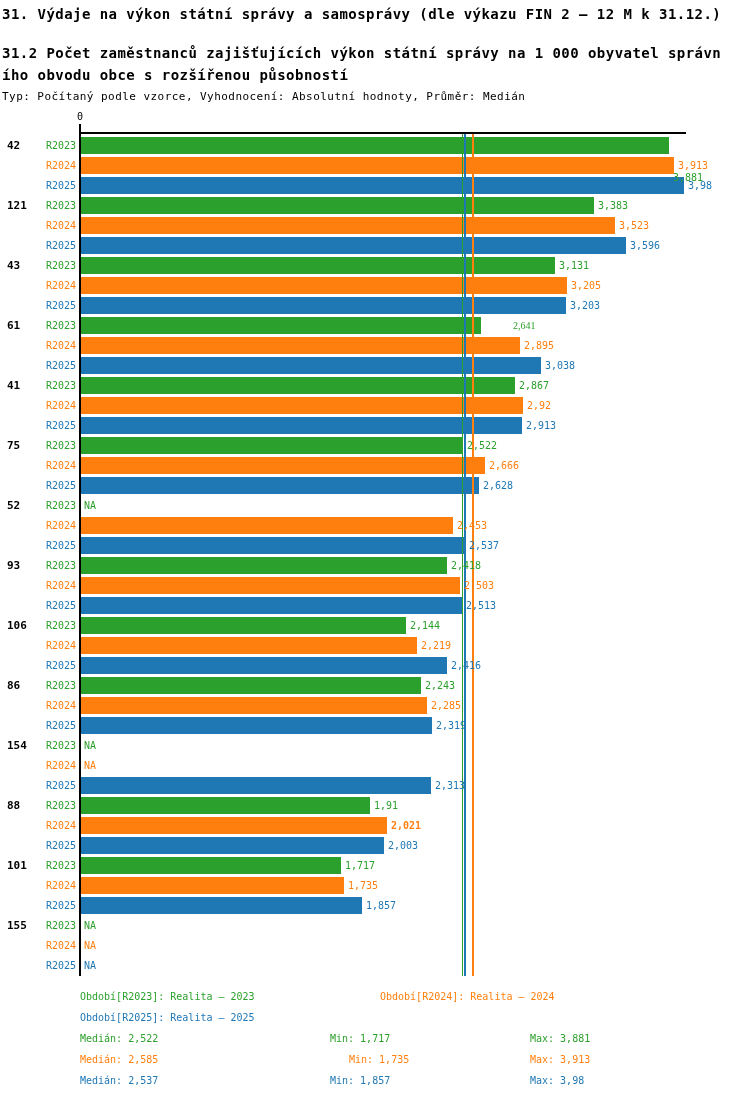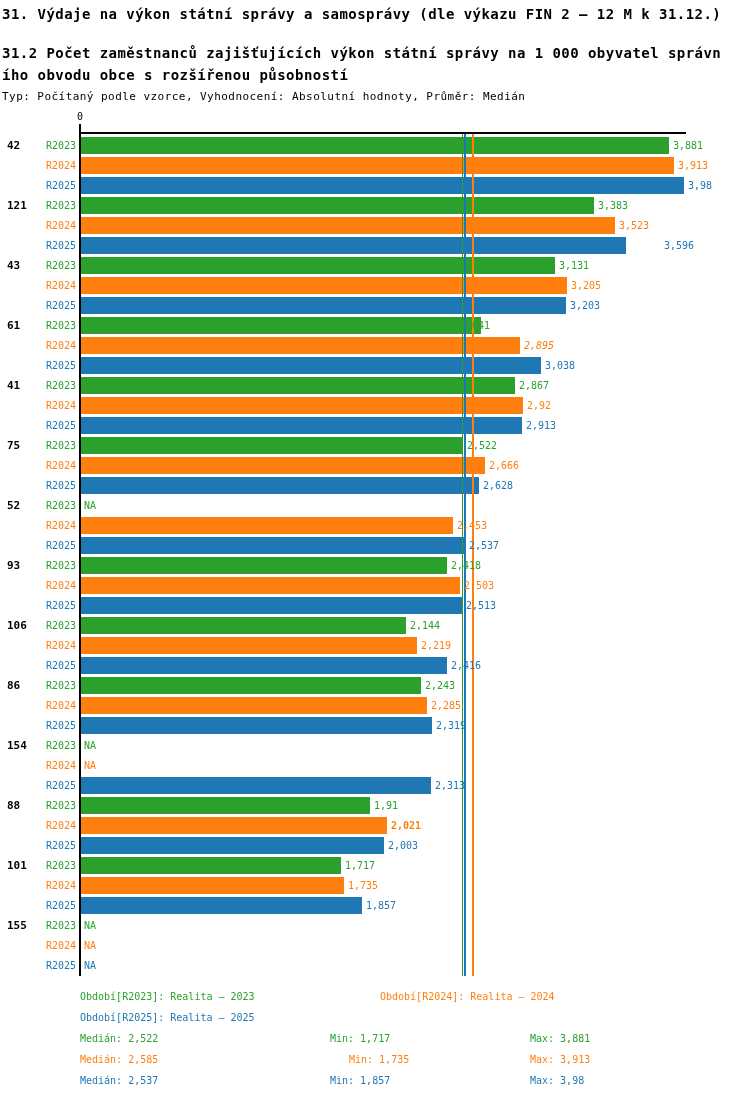--- a/index.html
+++ b/index.html
@@ -40,21 +40,21 @@
   <div class="zero">0</div>
   <div class="xaxis"></div>
   <div class="yaxis"></div>
 
   <div id="bars-layer">
       <div class="group" style="top: 136px;">
         <div class="cat">42</div>
         <div class="brow" style="top: 0px;">
           <div class="slabel s0">R2023</div>
           <div class="bar b0" style="width: 588px;"></div>
-          <div class="val s0" style="left: 673px;">3,881</div>
+          <div class="val s0" style="left: 673px; margin-top: 32px;">3,881</div>
         </div>
         <div class="brow" style="top: 20px;">
           <div class="slabel s1">R2024</div>
           <div class="bar b1" style="width: 593px;"></div>
           <div class="val s1" style="left: 678px;">3,913</div>
         </div>
         <div class="brow" style="top: 40px;">
           <div class="slabel s2">R2025</div>
           <div class="bar b2" style="width: 603px;"></div>
           <div class="val s2" style="left: 688px;">3,98</div>
@@ -68,21 +68,21 @@
           <div class="val s0" style="left: 598px;">3,383</div>
         </div>
         <div class="brow" style="top: 20px;">
           <div class="slabel s1">R2024</div>
           <div class="bar b1" style="width: 534px;"></div>
           <div class="val s1" style="left: 619px;">3,523</div>
         </div>
         <div class="brow" style="top: 40px;">
           <div class="slabel s2">R2025</div>
           <div class="bar b2" style="width: 545px;"></div>
-          <div class="val s2" style="left: 664px;">3,596</div>
+          <div class="val s2" style="left: 630px;">3,596</div>
         </div>
       </div>
       <div class="group" style="top: 256px;">
         <div class="cat">43</div>
         <div class="brow" style="top: 0px;">
           <div class="slabel s0">R2023</div>
           <div class="bar b0" style="width: 474px;"></div>
           <div class="val s0" style="left: 559px;">3,131</div>
         </div>
         <div class="brow" style="top: 20px;">
@@ -94,26 +94,26 @@
           <div class="slabel s2">R2025</div>
           <div class="bar b2" style="width: 485px;"></div>
           <div class="val s2" style="left: 570px;">3,203</div>
         </div>
       </div>
       <div class="group" style="top: 316px;">
         <div class="cat">61</div>
         <div class="brow" style="top: 0px;">
           <div class="slabel s0">R2023</div>
           <div class="bar b0" style="width: 400px;"></div>
-          <div class="val s0" style="left: 460px;">2,641</div>
+          <div class="val s0" style="left: 513px; font-family: Liberation Serif, serif;">2,641</div>
         </div>
         <div class="brow" style="top: 20px;">
           <div class="slabel s1">R2024</div>
           <div class="bar b1" style="width: 439px;"></div>
-          <div class="val s1" style="left: 524px; font-style: italic;">2,895</div>
+          <div class="val s1" style="left: 524px;">2,895</div>
         </div>
         <div class="brow" style="top: 40px;">
           <div class="slabel s2">R2025</div>
           <div class="bar b2" style="width: 460px;"></div>
           <div class="val s2" style="left: 545px;">3,038</div>
         </div>
       </div>
       <div class="group" style="top: 376px;">
         <div class="cat">41</div>
         <div class="brow" style="top: 0px;">

